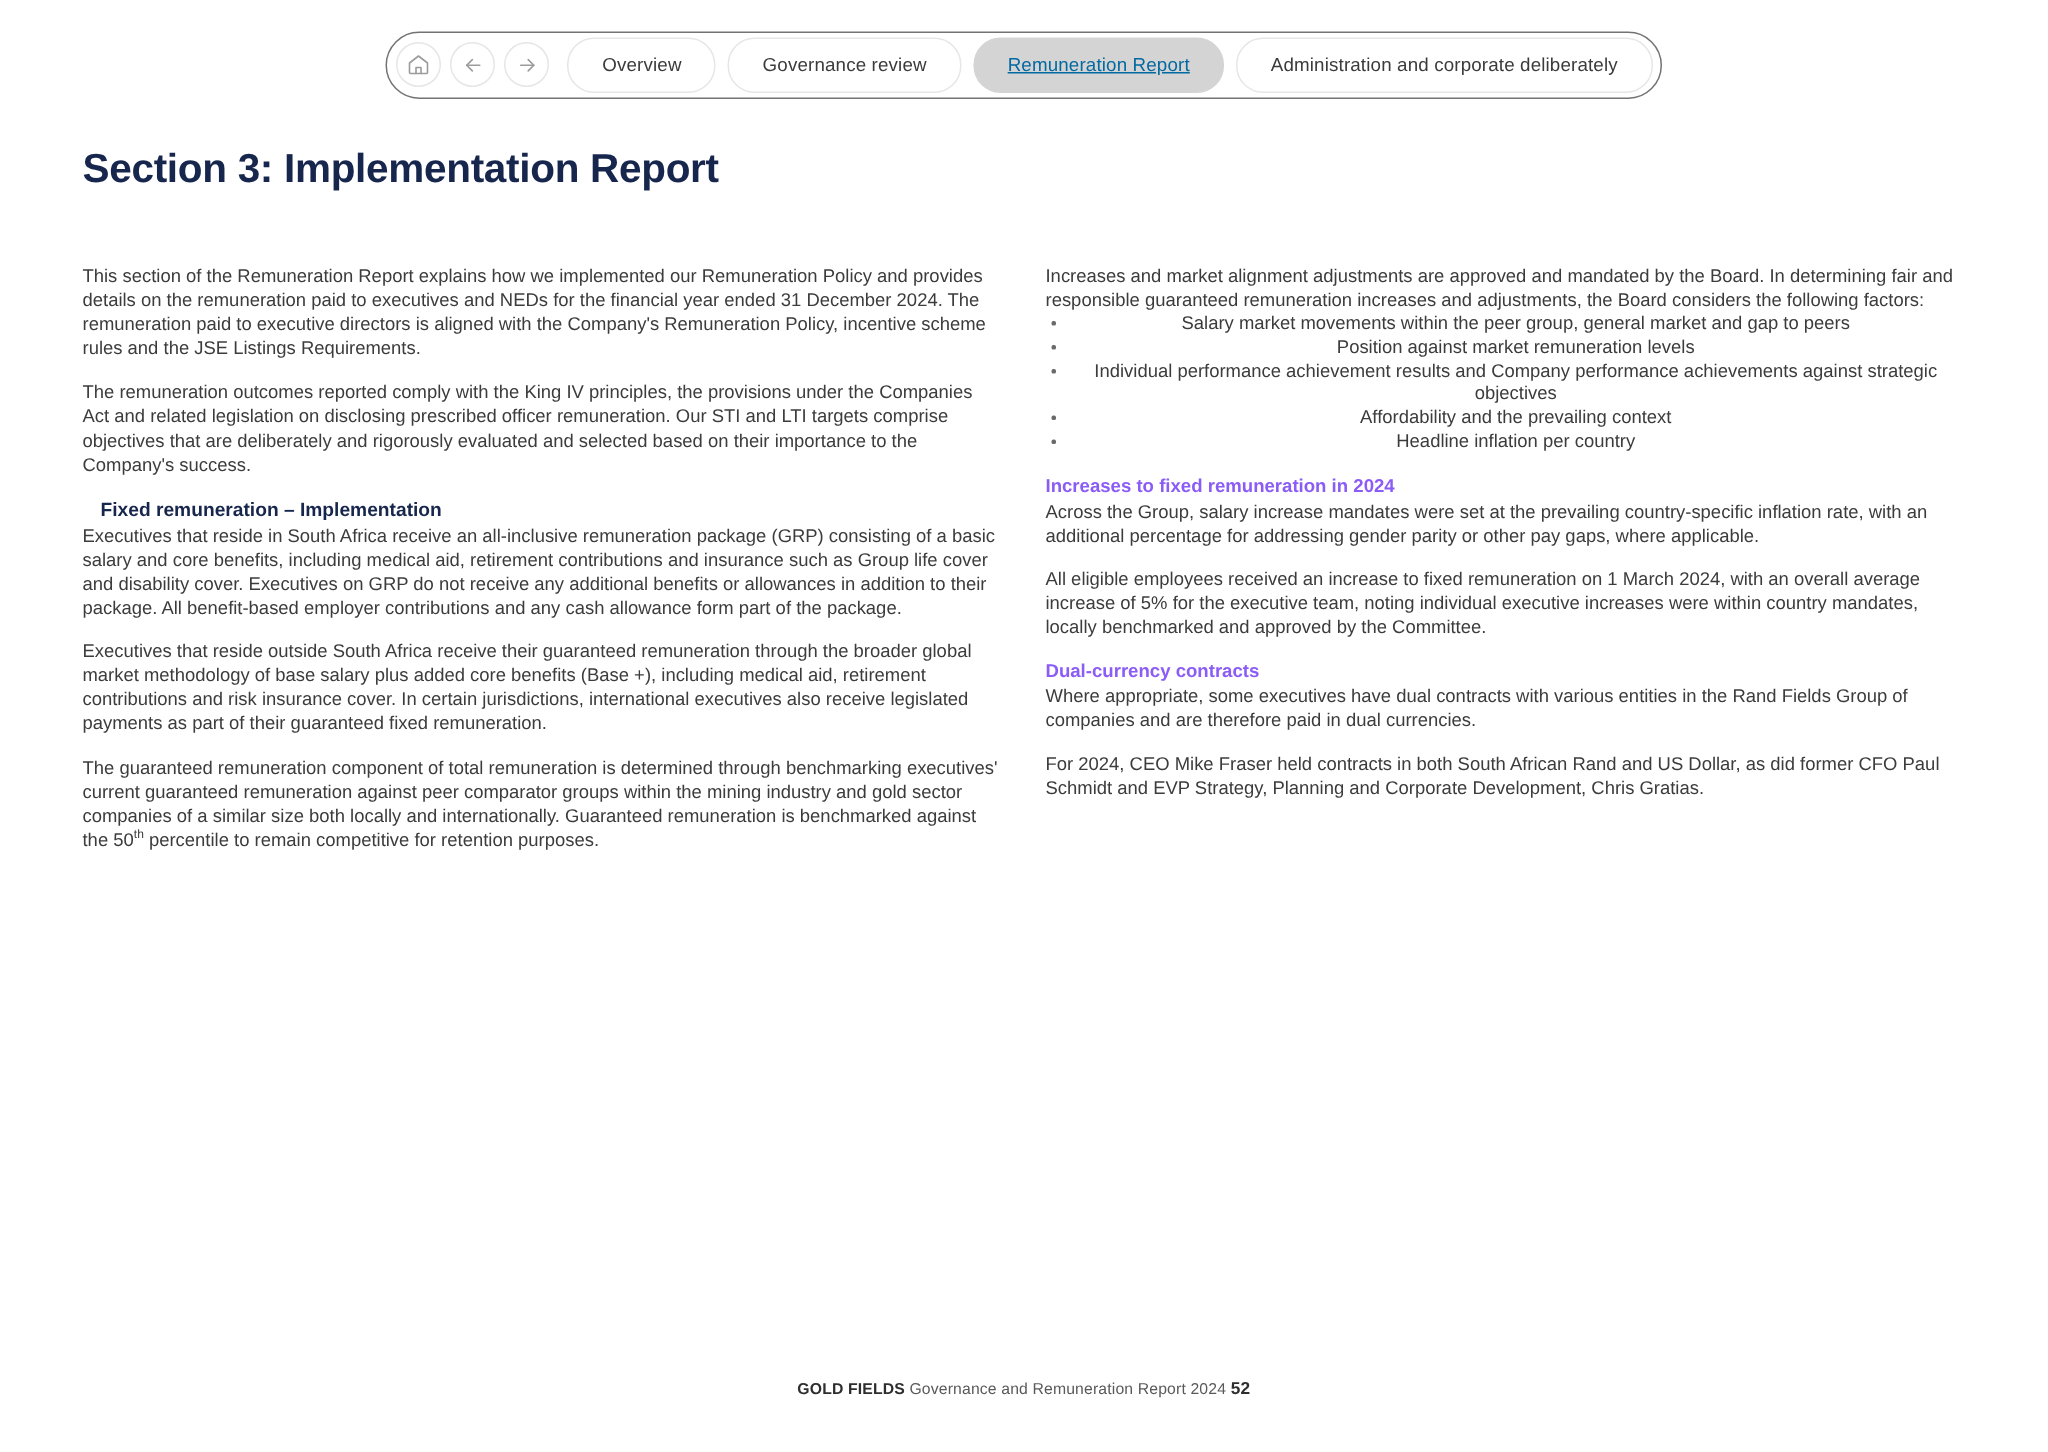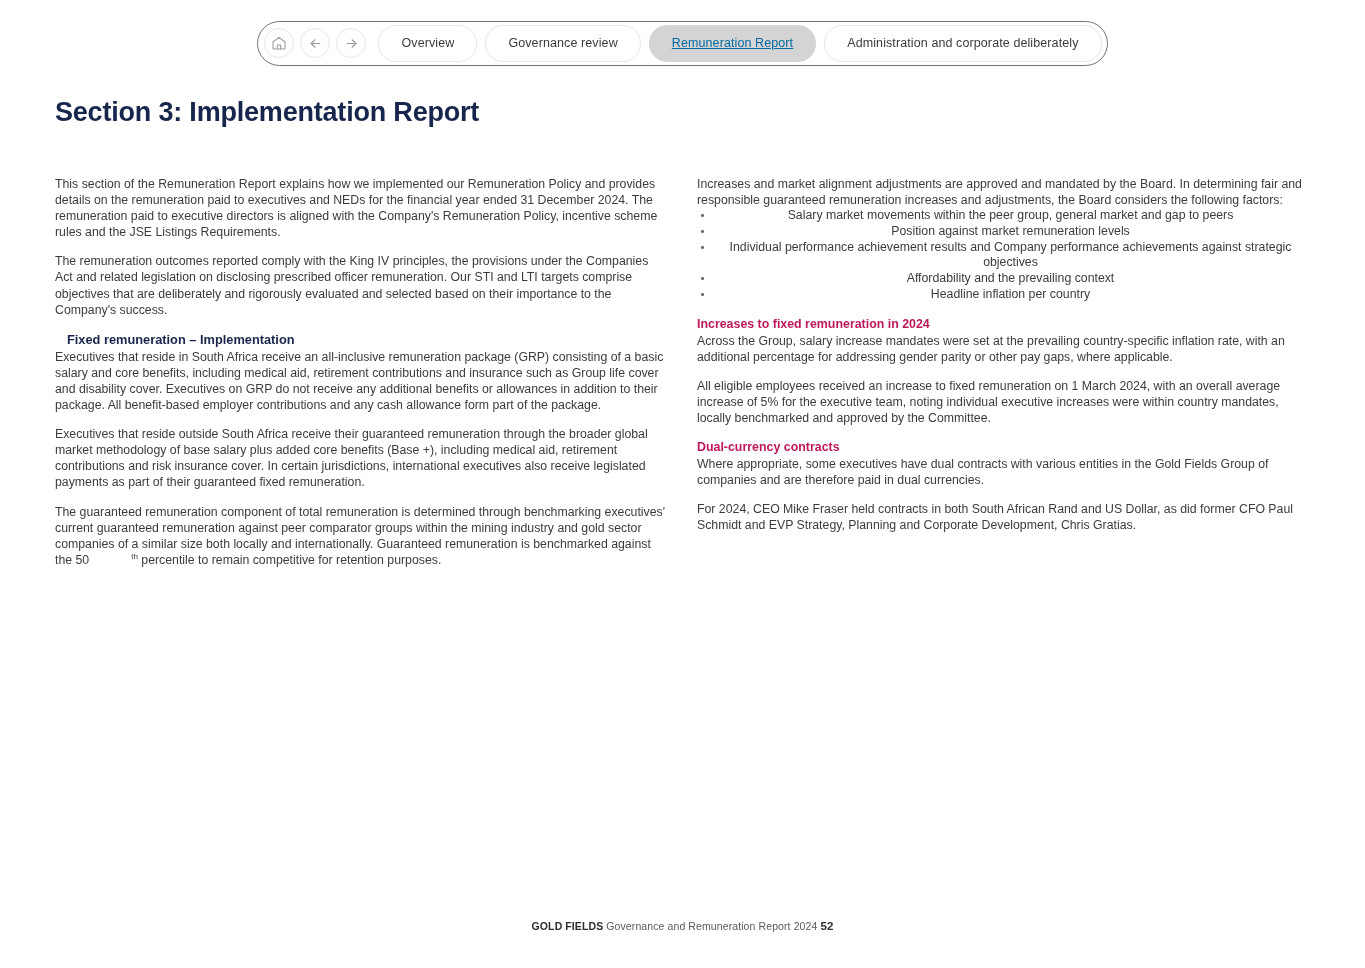--- a/index.html
+++ b/index.html
@@ -111,21 +111,21 @@
     font-size: 12.8px;
     line-height: 17px;
     font-weight: bold;
     color: #17264c;
   }
   h3.teal {
     margin: 0 0 1px 0;
     font-size: 12.4px;
     line-height: 16px;
     font-weight: bold;
-    color: #be185d;
+    color: #8b5cf6;
   }
 
   ul.bullets {
     margin: 0 0 13px 0;
     padding: 0;
     list-style: none;
   }
   ul.bullets li {
     position: relative;
     padding-left: 14px;
@@ -139,21 +139,21 @@
     content: "";
     position: absolute;
     left: 4px;
     top: 6px;
     width: 2.5px;
     height: 2.5px;
     background: #6a6a6a;
     border-radius: 50%;
   }
 
-  sup { font-size: 8px; vertical-align: super; line-height: 0; padding-left: 42px; }
+  sup { font-size: 8px; vertical-align: super; line-height: 0; }
 
   
   .footer {
     position: absolute;
     top: 920px;
     left: 0;
     width: 100%;
     text-align: center;
     font-size: 10.5px;
     color: #5a5a5a;
@@ -235,21 +235,21 @@
       <li>Affordability and the prevailing context</li>
       <li>Headline inflation per country</li>
     </ul>
 
     <h3 class="teal">Increases to fixed remuneration in 2024</h3>
     <p class="body">Across the Group, salary increase mandates were set at the prevailing country-specific inflation rate, with an additional percentage for addressing gender parity or other pay gaps, where applicable.</p>
 
     <p class="body">All eligible employees received an increase to fixed remuneration on 1 March 2024, with an overall average increase of 5% for the executive team, noting individual executive increases were within country mandates, locally benchmarked and approved by the Committee.</p>
 
     <h3 class="teal">Dual-currency contracts</h3>
-    <p class="body">Where appropriate, some executives have dual contracts with various entities in the Gold Fields Group of companies and are therefore paid in dual currencies.</p>
+    <p class="body">Where appropriate, some executives have dual contracts with various entities in the Rand Fields Group of companies and are therefore paid in dual currencies.</p>
 
     <p class="body tight">For 2024, CEO Mike Fraser held contracts in both South African Rand and US Dollar, as did former CFO Paul Schmidt and EVP Strategy, Planning and Corporate Development, Chris Gratias.</p>
 
   </div>
 
 </div>
 
 <div class="footer">
   <span class="brand">GOLD FIELDS</span><span> Governance and Remuneration Report 2024 </span><span class="pageno">52</span>
 </div>

